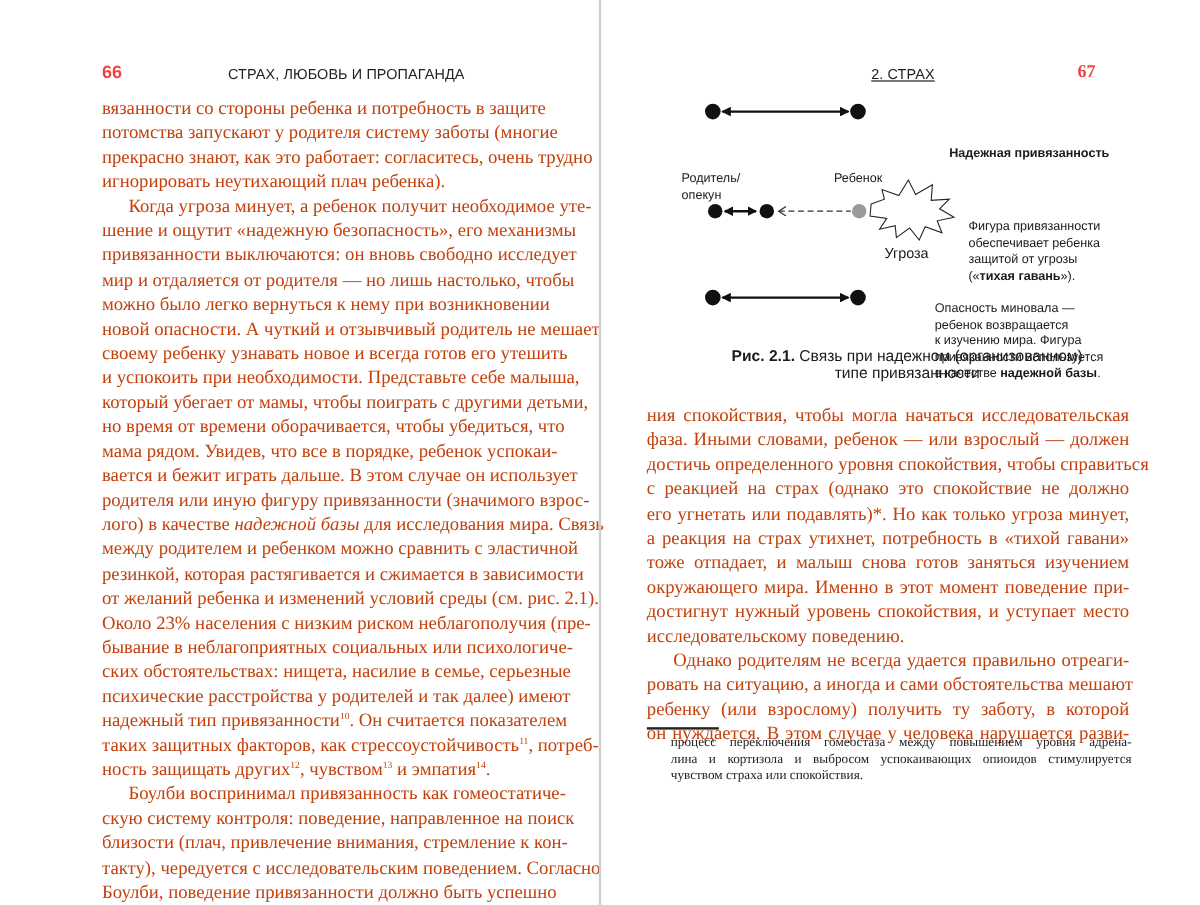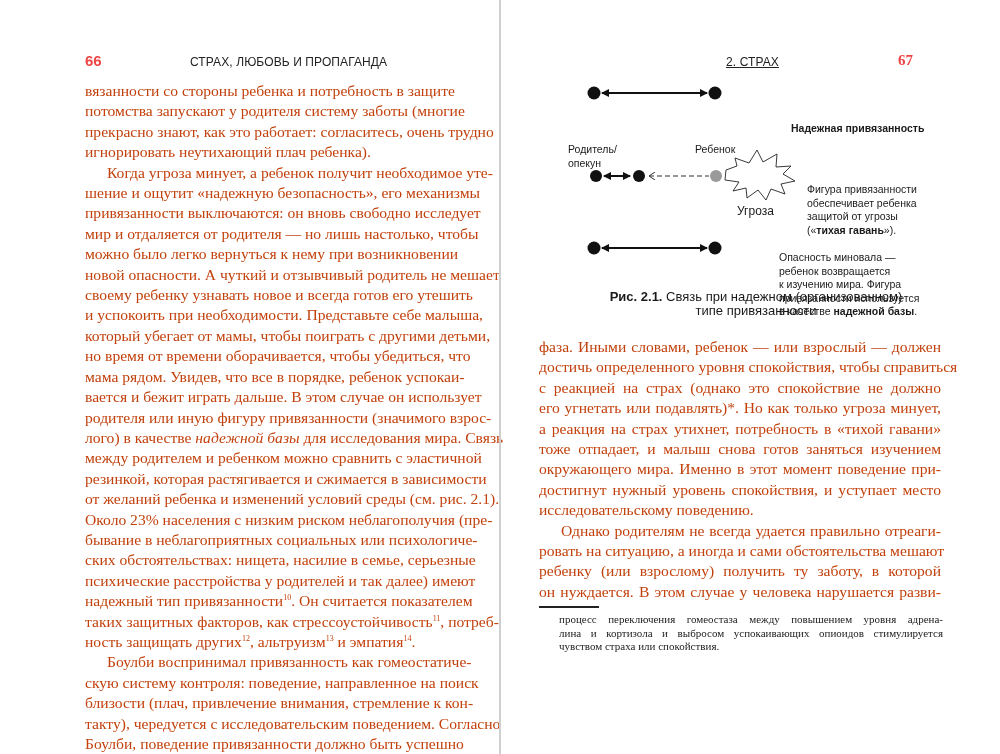--- a/index.html
+++ b/index.html
@@ -57,21 +57,21 @@
       <span class="line"><span>лого) в качестве </span><span class="it">надежной базы</span><span> для исследования мира. Связь</span></span>
       <span class="line">между родителем и ребенком можно сравнить с эластичной</span>
       <span class="line">резинкой, которая растягивается и сжимается в зависимости</span>
       <span class="line">от желаний ребенка и изменений условий среды (см. рис. 2.1).</span>
       <span class="line">Около 23% населения с низким риском неблагополучия (пре-</span>
       <span class="line">бывание в неблагоприятных социальных или психологиче-</span>
       <span class="line">ских обстоятельствах: нищета, насилие в семье, серьезные</span>
       <span class="line">психические расстройства у родителей и так далее) имеют</span>
       <span class="line"><span>надежный тип привязанности</span><sup><span>10</span></sup><span>. Он считается показателем</span></span>
       <span class="line"><span>таких защитных факторов, как стрессоустойчивость</span><sup><span>11</span></sup><span>, потреб-</span></span>
-      <span class="line last"><span>ность защищать других</span><sup><span>12</span></sup><span>, альтруизм</span><sup><span>13</span></sup><span> и эмпатия</span><sup><span>14</span></sup><span>.</span></span>
+      <span class="line last"><span>ность защищать других</span><sup><span>12</span></sup><span>, чувством</span><sup><span>13</span></sup><span> и эмпатия</span><sup><span>14</span></sup><span>.</span></span>
       <span class="line indent">Боулби воспринимал привязанность как гомеостатиче-</span>
       <span class="line">скую систему контроля: поведение, направленное на поиск</span>
       <span class="line">близости (плач, привлечение внимания, стремление к кон-</span>
       <span class="line">такту), чередуется с исследовательским поведением. Согласно</span>
       <span class="line">Боулби, поведение привязанности должно быть успешно</span>
     </div>
 </div>
 
 <div class="spine"></div>
 
@@ -138,20 +138,21 @@
       <span style="display:block"><span>в качестве </span><span class="b">надежной базы</span><span>.</span></span>
     </div>
 
     <div class="caption">
       <span class="b">Рис. 2.1.</span><span> Связь при надежном (организованном)</span><br>
       <span>типе привязанности</span>
     </div>
   </div>
 
   <div class="text" id="right-text" style="left:38px; top:337px; width:402px;">
+      <span class="line">ния спокойствия, чтобы могла начаться исследовательская</span>
       <span class="line">фаза. Иными словами, ребенок — или взрослый — должен</span>
       <span class="line">достичь определенного уровня спокойствия, чтобы справиться</span>
       <span class="line">с реакцией на страх (однако это спокойствие не должно</span>
       <span class="line">его угнетать или подавлять)*. Но как только угроза минует,</span>
       <span class="line">а реакция на страх утихнет, потребность в «тихой гавани»</span>
       <span class="line">тоже отпадает, и малыш снова готов заняться изучением</span>
       <span class="line">окружающего мира. Именно в этот момент поведение при-</span>
       <span class="line">достигнут нужный уровень спокойствия, и уступает место</span>
       <span class="line last">исследовательскому поведению.</span>
       <span class="line indent">Однако родителям не всегда удается правильно отреаги-</span>

